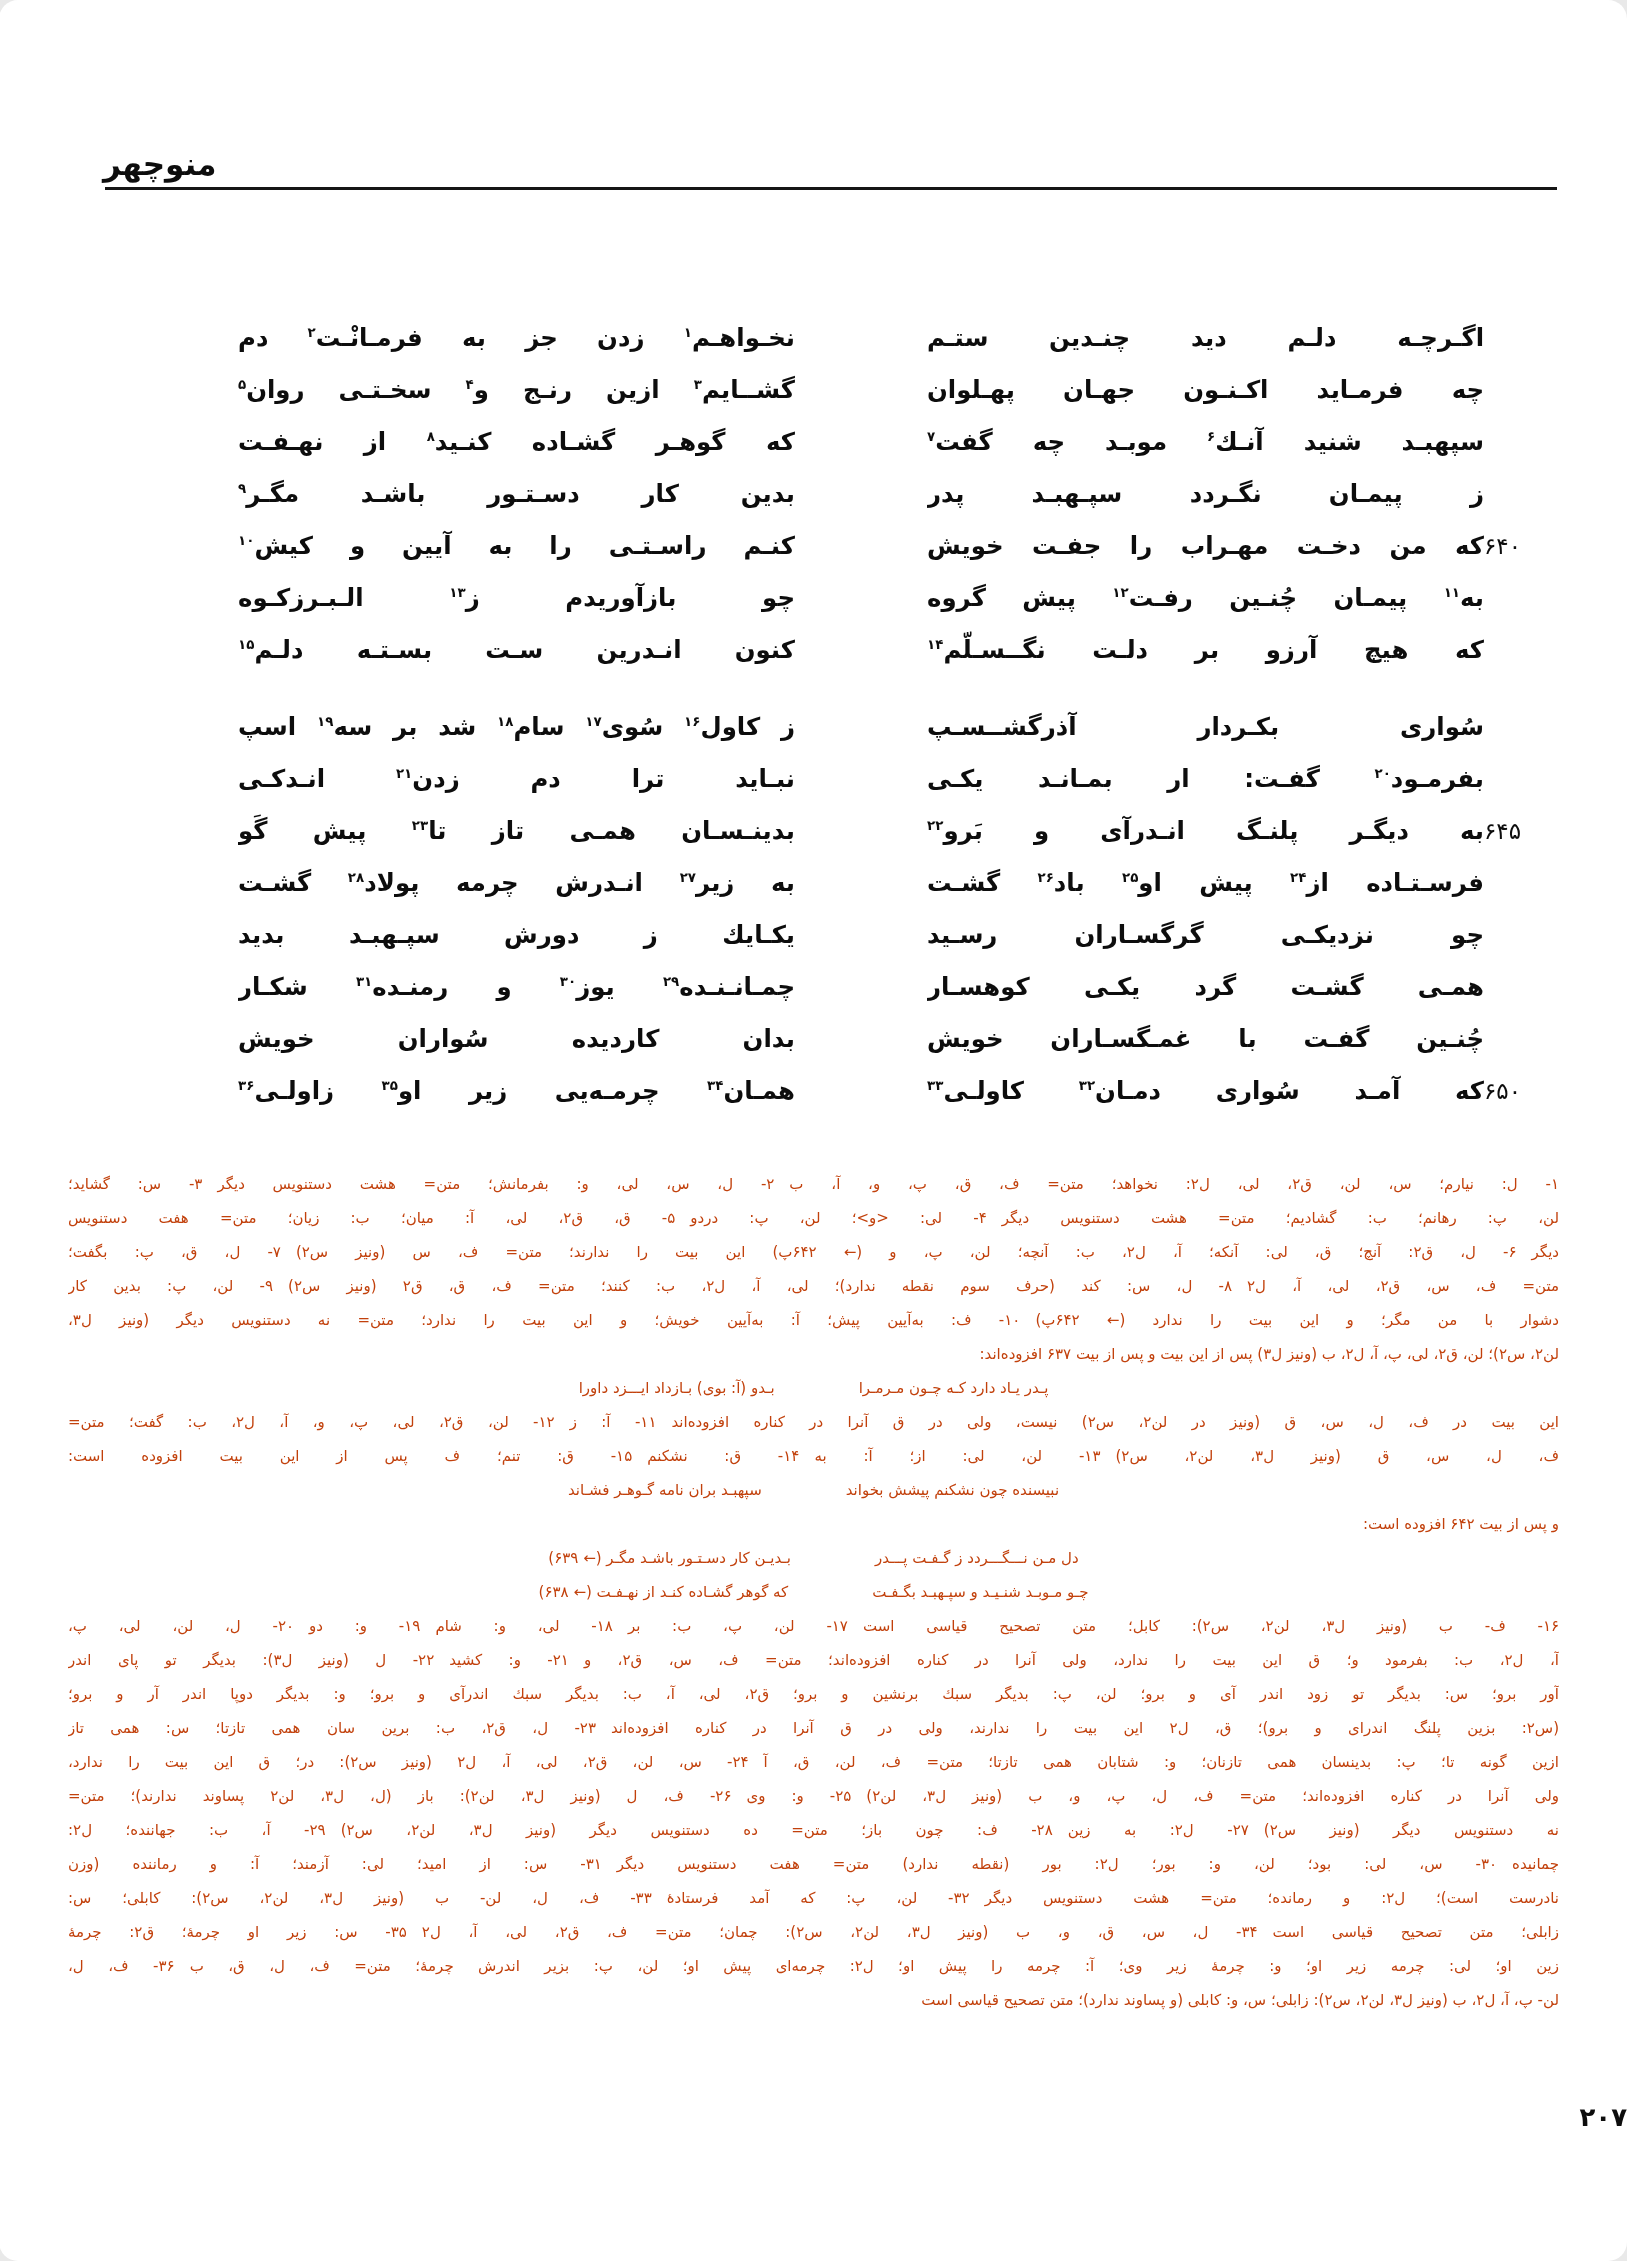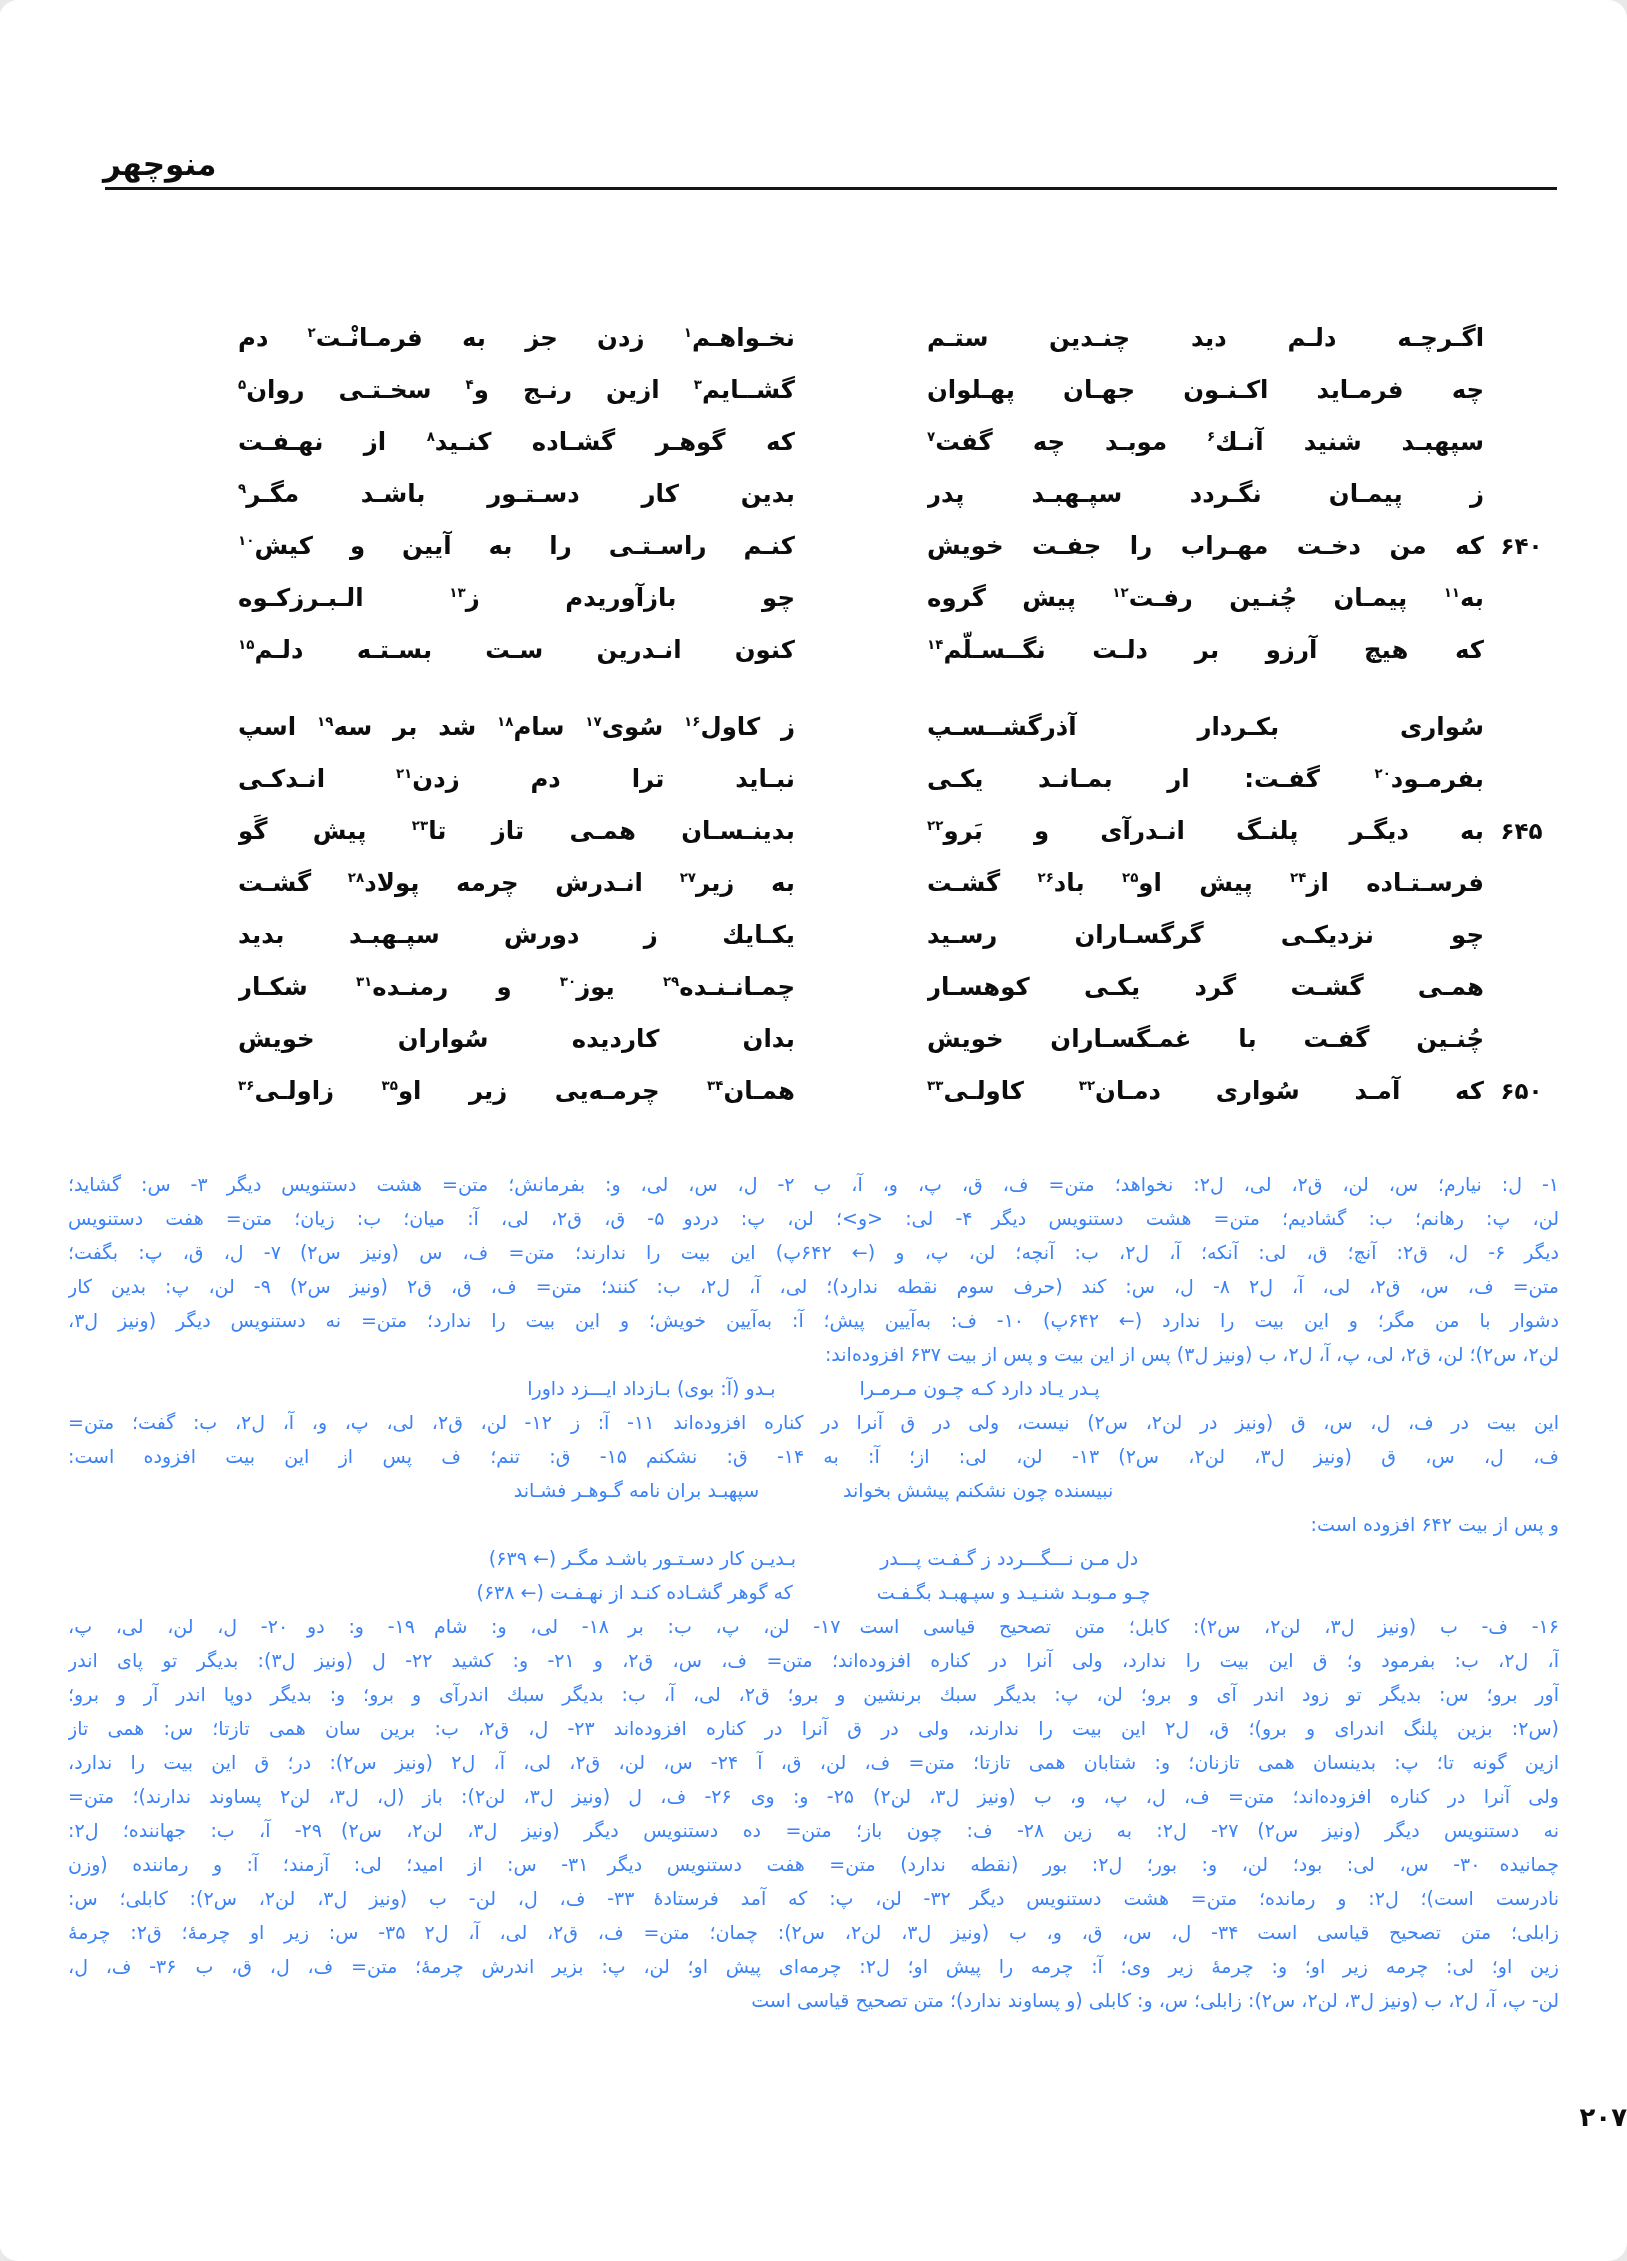--- a/index.html
+++ b/index.html
@@ -21,28 +21,28 @@
   }
   .head-rule{
     position:absolute;top:187px;left:106px;width:1452px;height:2.8px;
     background:#161616;
   }
   
   .poetry{position:absolute;top:312px;right:68px;width:1324px;}
   .block2{margin-top:25px;}
   .couplet{display:flex;direction:rtl;height:52px;line-height:52px;
     font-size:24.4px;font-weight:bold;}
-  .vnum{flex:0 0 75px;width:75px;font-size:23px;font-weight:bold;text-align:center;}
+  .vnum{flex:0 0 75px;width:75px;font-size:23px;font-weight:normal;text-align:left;}
   .hemi{flex:0 0 557px;width:557px;text-align:justify;text-align-last:justify;overflow:hidden;white-space:normal;}
   .hemi-r{margin-left:132px;}
   sup{font-size:0.55em;line-height:0;}
   
   .apparatus{
     position:absolute;top:1167px;right:68px;width:1491px;
-    font-size:19px;line-height:34px;color:#3b82f6;
+    font-size:15px;line-height:34px;color:#c2410c;
   }
   .app-line{height:34px;overflow:hidden;text-align:justify;text-align-last:justify;}
   .app-line.end{text-align:right;text-align-last:auto;}
   .app-verse{height:34px;display:flex;justify-content:center;gap:84px;overflow:hidden;}
   .qv{white-space:nowrap;}
   
   .page-num{
     position:absolute;top:2096px;left:0;width:1628px;height:42px;
     line-height:42px;text-align:right;font-size:26px;font-weight:bold;
   }

